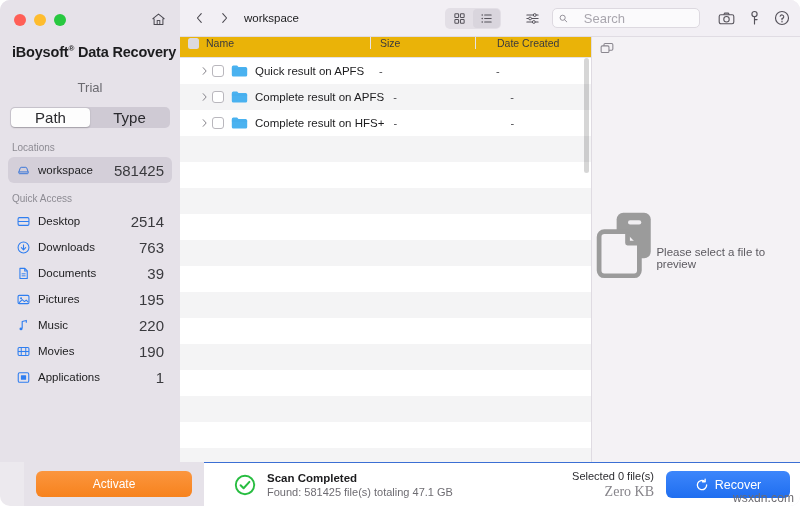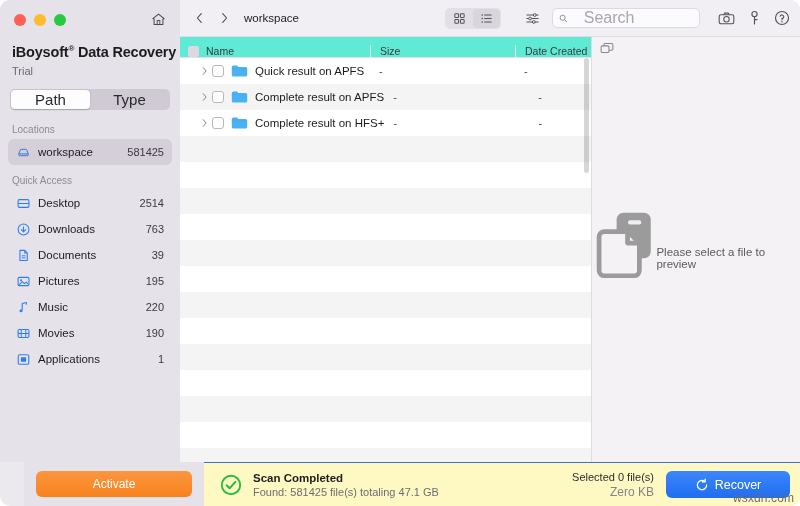--- a/index.html
+++ b/index.html
@@ -80,23 +80,24 @@
     color: #1c1c1e;
     letter-spacing: -0.2px;
     white-space: nowrap;
   }
   .brand-title sup {
     font-size: 8px;
     vertical-align: super;
     font-weight: bold;
   }
   .brand-sub {
-    font-size: 11px;
+    font-size: 13px;
     color: #6b6a70;
-    margin-top: 5px;
+    margin-top: 20px;
+    text-align: center;
   }
 
   .segmented {
     margin: 12px 10px 0 10px;
     height: 21px;
     background: #cfcad4;
     border-radius: 5px;
     display: flex;
     padding: 1px;
     box-sizing: border-box;
@@ -149,21 +150,21 @@
     margin-right: 7px;
   }
   .side-label {
     font-size: 11.5px;
     color: #1c1c1e;
     flex: 1 1 auto;
     white-space: nowrap;
     overflow: hidden;
   }
   .side-count {
-    font-size: 11px;
+    font-size: 15px;
     color: #3a3a3e;
     margin-left: 6px;
     text-align: center;
   }
   .activate-btn {
     height: 26px;
     border-radius: 6px;
     background: linear-gradient(#fb963f, #f7821d);
     color: #ffffff;
     font-size: 12px;
@@ -235,21 +236,21 @@
     border-radius: 5px;
     display: flex;
     align-items: center;
     padding: 0 6px;
     box-sizing: border-box;
   }
   .search-input {
     border: none;
     outline: none;
     background: transparent;
-    font-size: 16px;
+    font-size: 13px;
     color: #1c1c1e;
     width: 100%;
     margin-left: 14px;
     font-family: "Liberation Sans", sans-serif;
   }
   .search-input::placeholder { color: #a9a6ae; }
 
   .toolbar-right {
     display: flex;
     align-items: center;
@@ -271,30 +272,30 @@
     display: flex;
     flex-direction: column;
     background: #ffffff;
     position: relative;
   }
 
   .list-header {
     height: 21px;
     flex: 0 0 21px;
     display: flex;
-    align-items: flex-end;
-    background: #5eead4;
+    align-items: flex-start;
+    background: #eab308;
     border-bottom: 0.5px solid #e3e1e5;
     font-size: 10.5px;
     color: #3a3a3e;
     box-sizing: border-box;
   }
   .col-name  { flex: 0 0 190px; display:flex; align-items:center; padding-left: 8px; box-sizing: border-box;}
   .col-size  { flex: 0 0 105px; padding-left: 9px; border-left: 0.5px solid #e5e3e7; box-sizing: border-box;}
-  .col-date  { flex: 1 1 auto;  padding-left: 9px; border-left: 0.5px solid #e5e3e7; box-sizing: border-box; margin-left: 40px;}
+  .col-date  { flex: 1 1 auto;  padding-left: 21px; border-left: 0.5px solid #e5e3e7; box-sizing: border-box;}
   .hdr-check {
     width: 11px; height: 11px;
     background: #dcdade;
     border-radius: 2.5px;
     margin-right: 7px;
     flex: 0 0 11px;
   }
 
   .rows {
     flex: 1 1 auto;
@@ -384,25 +385,25 @@
   .preview-text {
     font-size: 11.5px;
     color: #5c5a60;
     margin-top: 28px;
   }
 
   
   .status-bar {
     height: 44px;
     flex: 0 0 44px;
-    background: #fef9c3;
+    background: #ffffff;
     border-top: 1.5px solid #3b6fd4;
     display: flex;
     align-items: center;
-    padding: 0 10px 0 16px;
+    padding: 0 10px 0 30px;
     box-sizing: border-box;
     margin-left: 180px;
     position: relative;
   }
   .status-left { display: flex; align-items: center; }
   .check-ic { margin-right: 11px; display: flex; }
   .status-title {
     font-size: 11.5px;
     font-weight: bold;
     color: #1c1c1e;
@@ -411,21 +412,21 @@
     font-size: 11px;
     color: #6e6c72;
     margin-top: 2px;
   }
   .status-spacer { flex: 1 1 auto; }
   .sel-block {
     text-align: right;
     margin-right: 12px;
   }
   .sel-main { font-size: 11px; color: #2c2c30; }
-  .sel-sub  { font-size: 12px; color: #86848a; margin-top: 2px; }
+  .sel-sub  { font-size: 14px; color: #86848a; margin-top: 2px; font-family: Liberation Serif, serif; }
   .recover-btn {
     width: 124px;
     height: 27px;
     border-radius: 6px;
     background: linear-gradient(#3d86fb, #1f6ef0);
     color: #ffffff;
     font-size: 12.5px;
     display: flex;
     align-items: center;
     justify-content: center;

